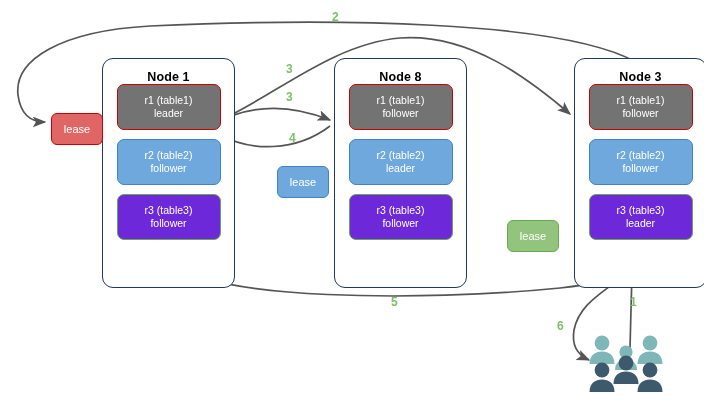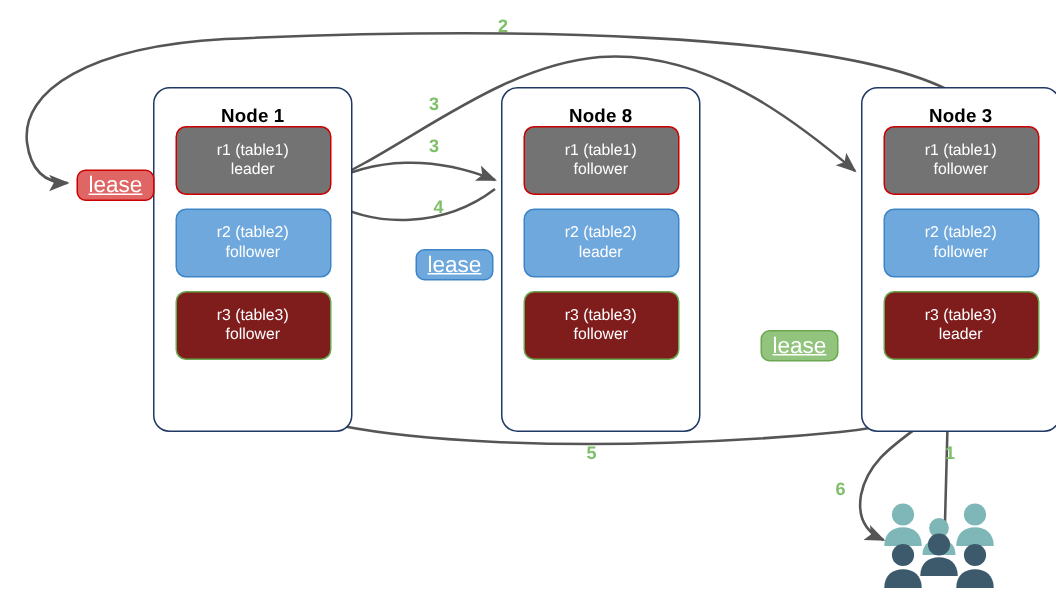--- a/index.html
+++ b/index.html
@@ -64,40 +64,39 @@
     text-align: center;
     display: flex;
     flex-direction: column;
     align-items: center;
     justify-content: center;
   }
   .replica .l1, .replica .l2 { display: block; }
 
   .rep-red   { background: #737373; border: 1.4px solid #cc0000; }
   .rep-blue  { background: #6fa8dc; border: 1.4px solid #3d85c6; }
-  .rep-green { background: #7f1d1d; border: 1.4px solid #6aa84f; }
+  .rep-green { background: #6d28d9; border: 1.4px solid #6aa84f; }
 
   #node-1 .replica:nth-of-type(1),
   #node-2 .replica:nth-of-type(1),
   #node-3 .replica:nth-of-type(1) { margin-top: 9px; }
   .replica + .replica { margin-top: 9px; }
 
   
   .lease {
     position: absolute;
     box-sizing: border-box;
     width: 52px;
-    height: 21px;
+    height: 32px;
     border-radius: 6px;
     color: #ffffff;
-    font-size: 15px;
+    font-size: 11px;
     display: flex;
     align-items: center;
     justify-content: center;
-    text-decoration: underline;
   }
   #lease-1 { left: 51px;  top: 113px; background: #e06666; border: 1.4px solid #cc0000; }
   #lease-2 { left: 277px; top: 166px; background: #6fa8dc; border: 1.4px solid #3d85c6; }
   #lease-3 { left: 507px; top: 220px; background: #93c47d; border: 1.4px solid #6aa84f; }
 
   
   .step {
     position: absolute;
     color: #7ebf6a;
     font-size: 12px;

